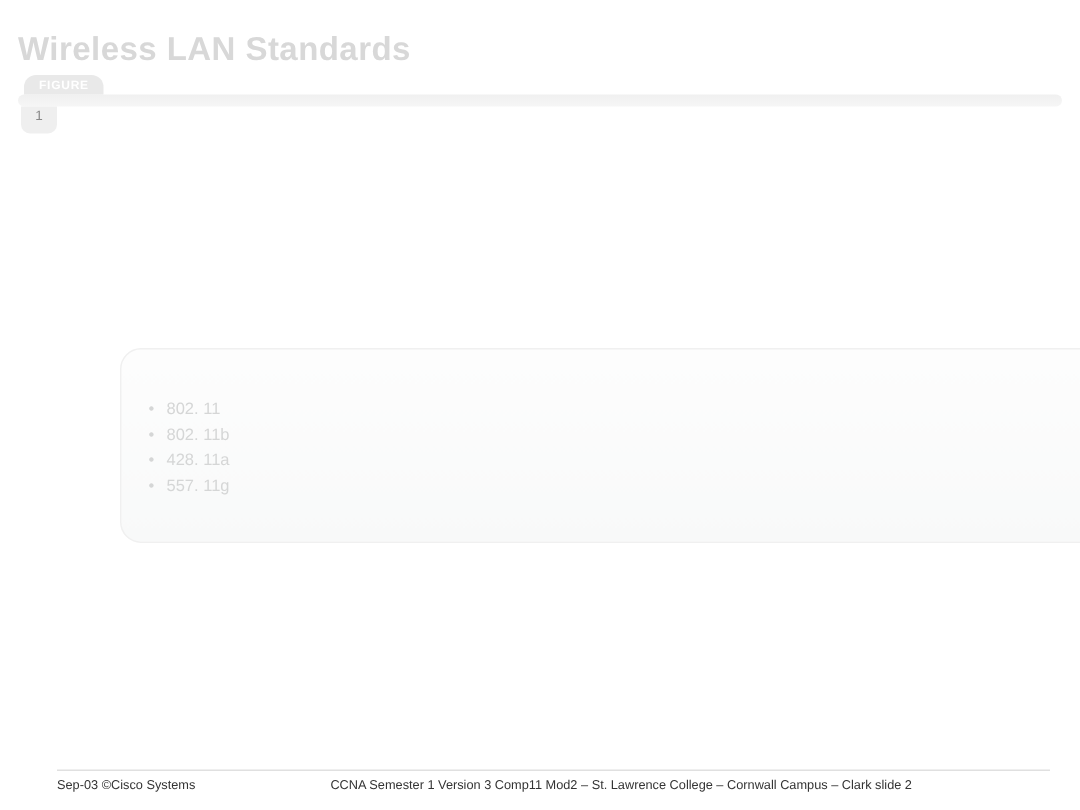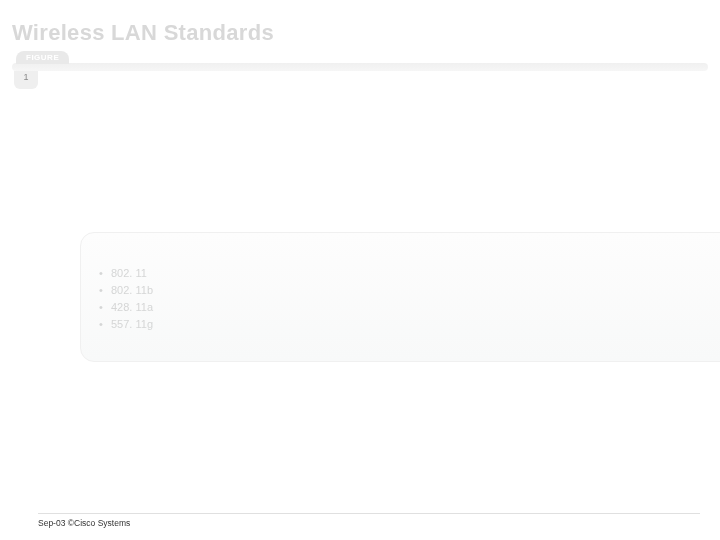--- a/index.html
+++ b/index.html
@@ -34,15 +34,16 @@
       <li>802. 11b</li>
       <li>428. 11a</li>
       <li>557. 11g</li>
     </ul>
   </div>
 
   <div class="footer">
     <div class="footer-line"></div>
     <div class="footer-text">
       <span class="footer-left">Sep-03 ©Cisco Systems</span>
+      <span class="footer-right">CCNA Semester 1 Version 3 Comp11 Mod2 – St. Lawrence College – Cornwall Campus – Clark slide 2</span>
     </div>
   </div>
 </div>
 
 </body></html>

